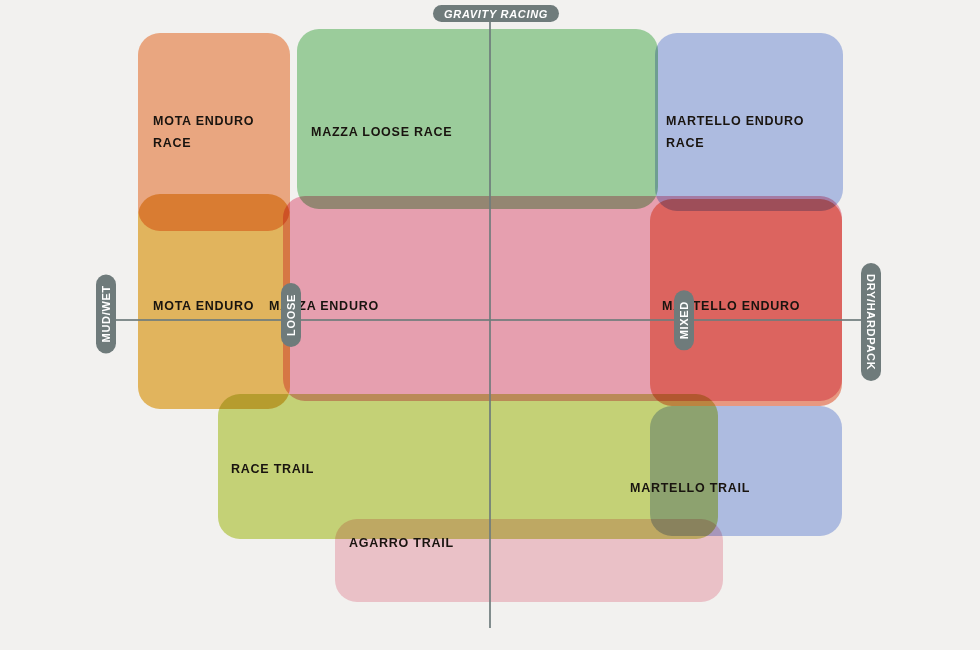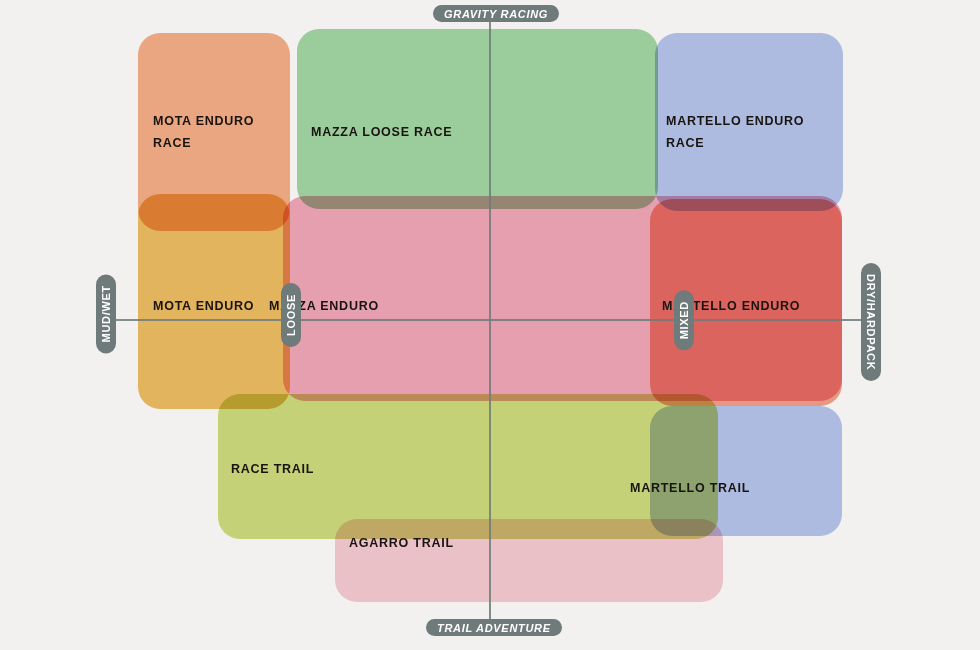--- a/index.html
+++ b/index.html
@@ -133,21 +133,20 @@
         <div class="region-label" style="left: 153px; top: 295px;">MOTA ENDURO</div>
         <div class="region-label" style="left: 269px; top: 295px;">MAZZA ENDURO</div>
         <div class="region-label" style="left: 662px; top: 295px;">MARTELLO ENDURO</div>
         <div class="region-label" style="left: 231px; top: 458px;">RACE TRAIL</div>
         <div class="region-label" style="left: 630px; top: 458px; margin-top: 19px;">MARTELLO TRAIL</div>
         <div class="region-label" style="left: 349px; top: 532px;">AGARRO TRAIL</div>
       </div>
 
     <div class="pill pill-h" id="pill-top">GRAVITY RACING</div>
 
-    <div class="pill pill-h" id="pill-bottom">TRAIL ADVENTURE</div>
 
     <div class="pill pill-v flip" id="pill-left">MUD/WET</div>
 
     <div class="pill pill-v" id="pill-right">DRY/HARDPACK</div>
 
     <div class="pill pill-v flip" id="pill-loose">LOOSE</div>
 
     <div class="pill pill-v flip" id="pill-mixed">MIXED</div>
 
   </div>

